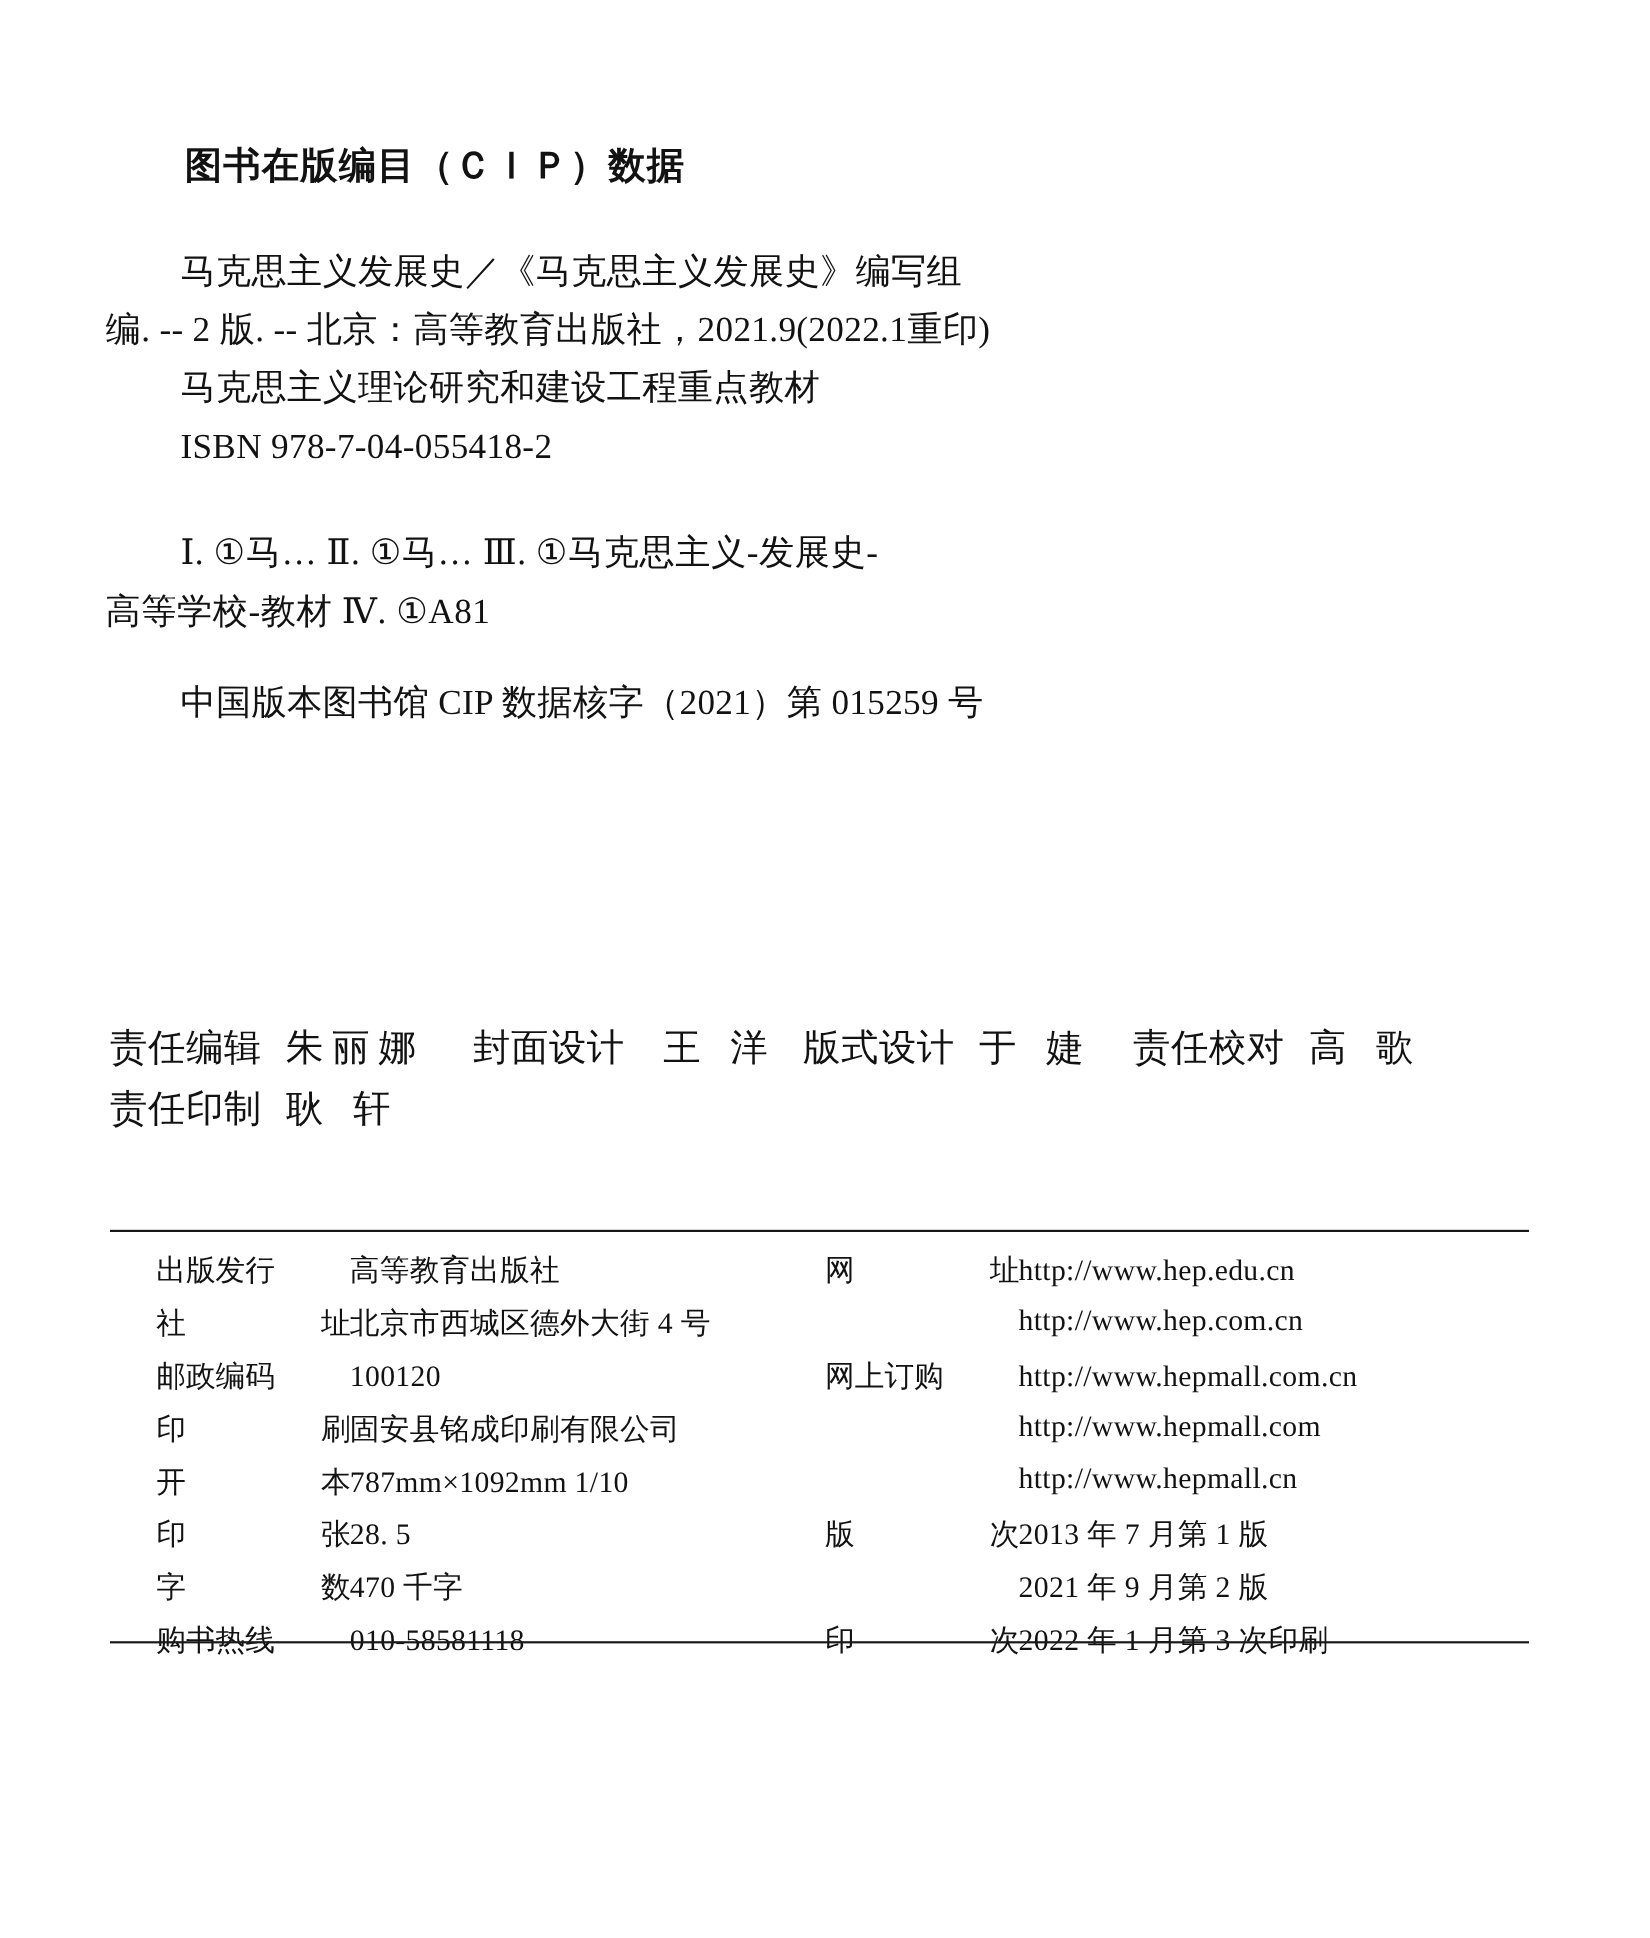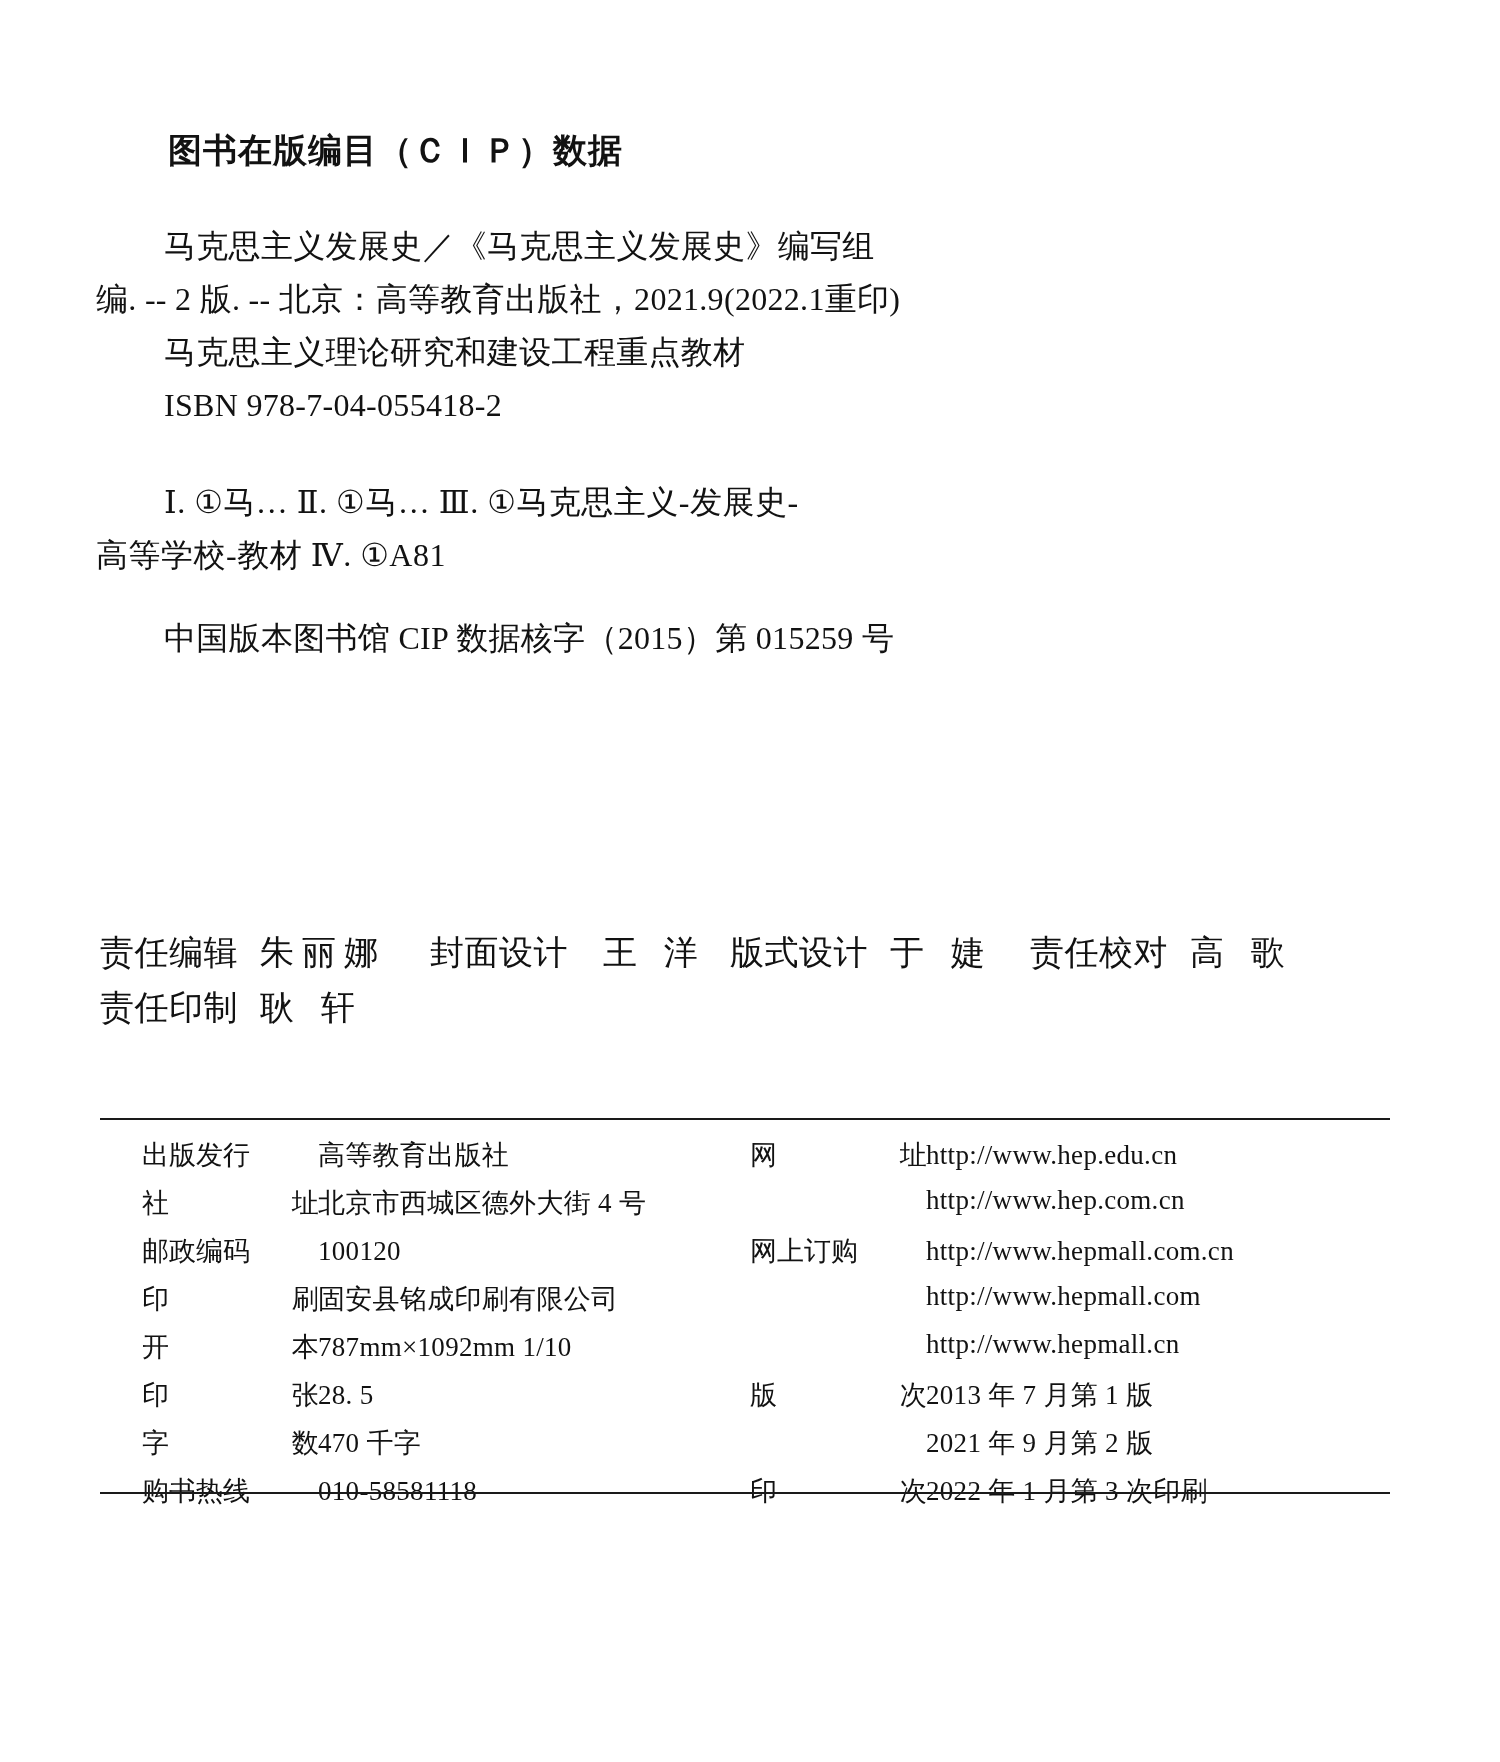--- a/index.html
+++ b/index.html
@@ -164,21 +164,21 @@
     <div class="cip-line indent">马克思主义理论研究和建设工程重点教材</div>
     <div class="cip-line indent">ISBN 978-7-04-055418-2</div>
 
     <div class="gap-md"></div>
 
     <div class="cip-line indent roman">Ⅰ. ①马… Ⅱ. ①马… Ⅲ. ①马克思主义-发展史-</div>
     <div class="cip-line roman">高等学校-教材 Ⅳ. ①A81</div>
 
     <div class="gap-sm"></div>
 
-    <div class="cip-line indent">中国版本图书馆 CIP 数据核字（2015）第 015259 号</div>
+    <div class="cip-line indent">中国版本图书馆 CIP 数据核字（2021）第 015259 号</div>
   </div>
 
   <div class="credits">
     <div class="credits-row">
       <div class="credit-item credit-c1">
         <span class="credit-label">责任编辑</span>
         <span class="credit-value">朱丽娜</span>
       </div>
       <div class="credit-item credit-c2">
         <span class="credit-label">封面设计</span>

